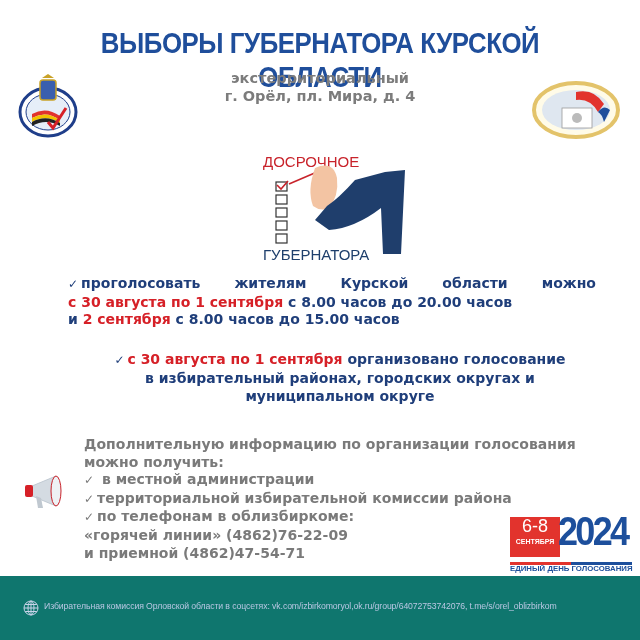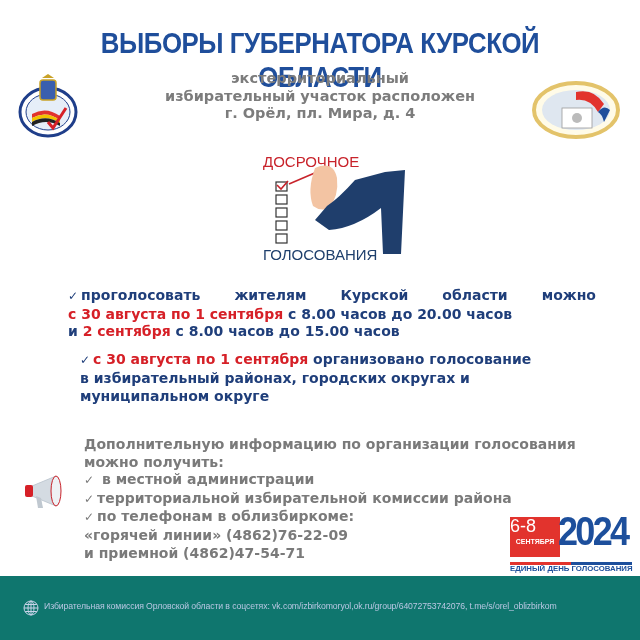--- a/index.html
+++ b/index.html
@@ -19,43 +19,43 @@
   .address {
     position: absolute; top: 70px; left: 140px; width: 360px; text-align: center;
     font-weight: bold; color: #7c7c7c; font-size: 14.5px; line-height: 17.5px;
   }
 
   .illustration { position: absolute; left: 255px; top: 150px; width: 160px; height: 120px; }
   .illu-top { position: absolute; left: 8px; top: 3px; font-family: "Liberation Sans", sans-serif; font-size: 15px; color: #c8232b; }
   .illu-bottom { position: absolute; left: 8px; top: 96px; font-family: "Liberation Sans", sans-serif; font-size: 15px; color: #1e3f6c; }
 
   .block1 {
-    position: absolute; left: 68px; top: 287px; width: 528px;
+    position: absolute; left: 68px; top: 275px; width: 528px;
     font-weight: bold; font-size: 14px; line-height: 17.5px; color: #1f3e7a;
   }
   .b1-line1 { display: flex; justify-content: space-between; }
   .red { color: #d62027; }
   .check { font-weight: normal; font-size: 12px; color: #1f3e7a; margin-right: 3px; }
 
   .block2 {
     position: absolute; left: 80px; top: 350px; width: 520px;
-    font-weight: bold; font-size: 14px; line-height: 18px; color: #1f3e7a;
+    font-weight: bold; font-size: 14px; line-height: 18px; color: #1f3e7a; text-align: center;
   }
 
   .block3 {
     position: absolute; left: 84px; top: 436px; width: 520px;
     font-weight: bold; font-size: 14px; line-height: 17.6px; color: #7a7a7a;
   }
   .block3 .check { color: #7a7a7a; }
 
   .megaphone { position: absolute; left: 22px; top: 472px; width: 46px; height: 40px; }
 
   .eday { position: absolute; left: 510px; top: 515px; width: 122px; height: 48px; }
   .eday-red { position: absolute; left: 0; top: 2px; width: 50px; height: 40px; background: #e2332d; }
-  .eday-dates { position: absolute; left: 0; top: 1px; width: 50px; text-align: left; color: #fff; font-family: "Liberation Sans", sans-serif; font-size: 18px; }
+  .eday-dates { position: absolute; left: 0; top: 1px; width: 50px; text-align: center; color: #fff; font-family: "Liberation Sans", sans-serif; font-size: 18px; }
   .eday-month { position: absolute; left: 0; top: 23px; width: 50px; text-align: center; color: #fff; font-family: "Liberation Sans", sans-serif; font-weight: bold; font-size: 7px; }
   .eday-year { position: absolute; left: 48px; top: -6px; font-family: "Liberation Sans", sans-serif; font-weight: bold; font-size: 40px; color: #1d4f9c; letter-spacing: -3px; transform: scaleX(0.9); transform-origin: left; }
   .eday-caption { position: absolute; left: 0; top: 38px; width: 122px; font-family: "Liberation Sans", sans-serif; font-weight: bold; font-size: 7.8px; color: #1d4f9c; white-space: nowrap; margin-top: 11px; }
   .eday-bar { position: absolute; left: 0; top: 47px; width: 122px; height: 3px; background: linear-gradient(to right, #e2332d 50%, #1d4f9c 50%); }
 
   .footer {
     position: absolute; left: 0; top: 576px; width: 640px; height: 64px; background: #0f766e;
   }
   .globe { position: absolute; left: 23px; top: 24px; width: 16px; height: 16px; }
   .footer-text {
@@ -87,40 +87,39 @@
     <ellipse cx="44" cy="30" rx="34" ry="20" fill="#dfe7f0"></ellipse>
     <path d="M44 12 Q62 8 72 24 L66 32 Q58 18 44 20Z" fill="#e2332d"></path>
     <path d="M66 32 Q72 24 78 30 L72 42 Q70 34 66 32Z" fill="#1f4e9b"></path>
     <rect x="30" y="28" width="30" height="20" fill="#fff" stroke="#999" stroke-width="0.8"></rect>
     <circle cx="45" cy="38" r="5" fill="#bbb"></circle>
   </svg>
 </div>
 
 <div class="address">
   <div>экстерриториальный</div>
-  <div>избирательный участок расположен</div>
   <div>г. Орёл, пл. Мира, д. 4</div>
 </div>
 
 <div class="illustration">
   <div class="illu-top">ДОСРОЧНОЕ</div>
   <svg style="position:absolute;left:0;top:0" width="160" height="120" viewBox="0 0 160 120">
     <g fill="none" stroke="#333" stroke-width="1.2">
       <rect x="21" y="32" width="11" height="9"></rect>
       <rect x="21" y="45" width="11" height="9"></rect>
       <rect x="21" y="58" width="11" height="9"></rect>
       <rect x="21" y="71" width="11" height="9"></rect>
       <rect x="21" y="84" width="11" height="9"></rect>
     </g>
     <path d="M22 35 L26 39 L33 31" stroke="#c8232b" stroke-width="1.6" fill="none"></path>
     <path d="M34 34 L62 22" stroke="#c8232b" stroke-width="1.6"></path>
     <path d="M60 18 Q78 10 82 28 Q84 46 74 58 Q66 62 58 56 Q52 40 60 18Z" fill="#f3c4a3"></path>
     <path d="M60 70 L72 56 Q84 48 100 30 L130 22 L150 20 L146 104 L128 104 L126 58 Q100 78 74 80 Z" fill="#1f3e6c"></path>
   </svg>
-  <div class="illu-bottom">ГОЛОСОВАНИЯ</div>
+  <div class="illu-bottom">ГУБЕРНАТОРА</div>
 </div>
 
 <div class="block1">
   <div class="b1-line1">
     <span><span class="check">✓</span><span>проголосовать</span></span>
     <span>жителям</span>
     <span>Курской</span>
     <span>области</span>
     <span>можно</span>
   </div>

